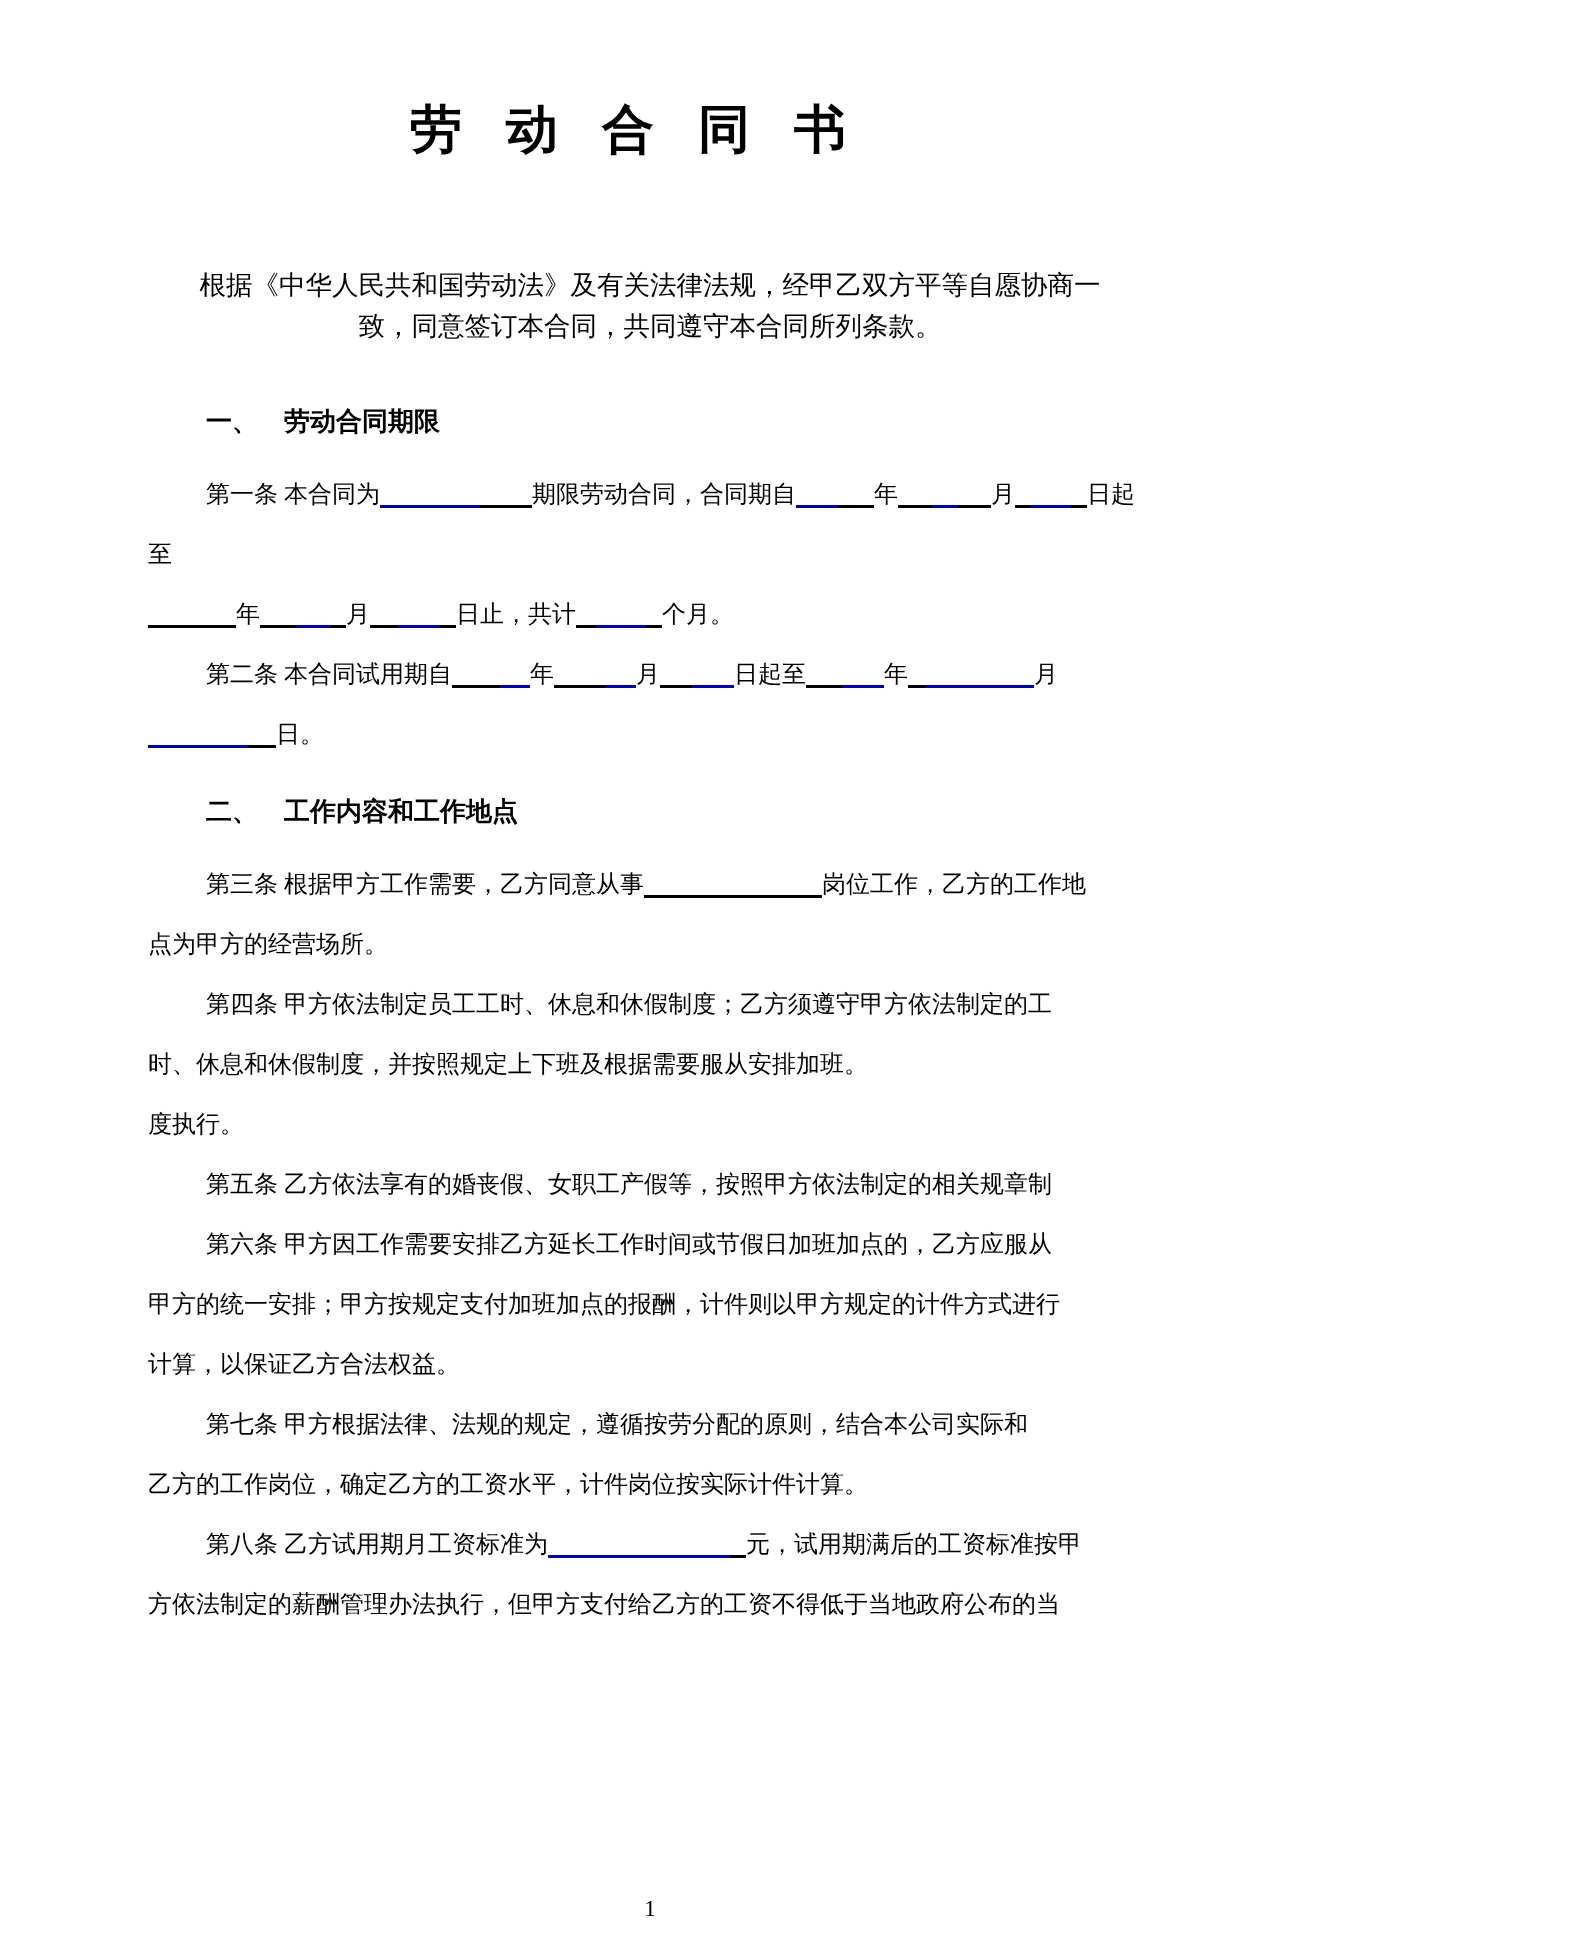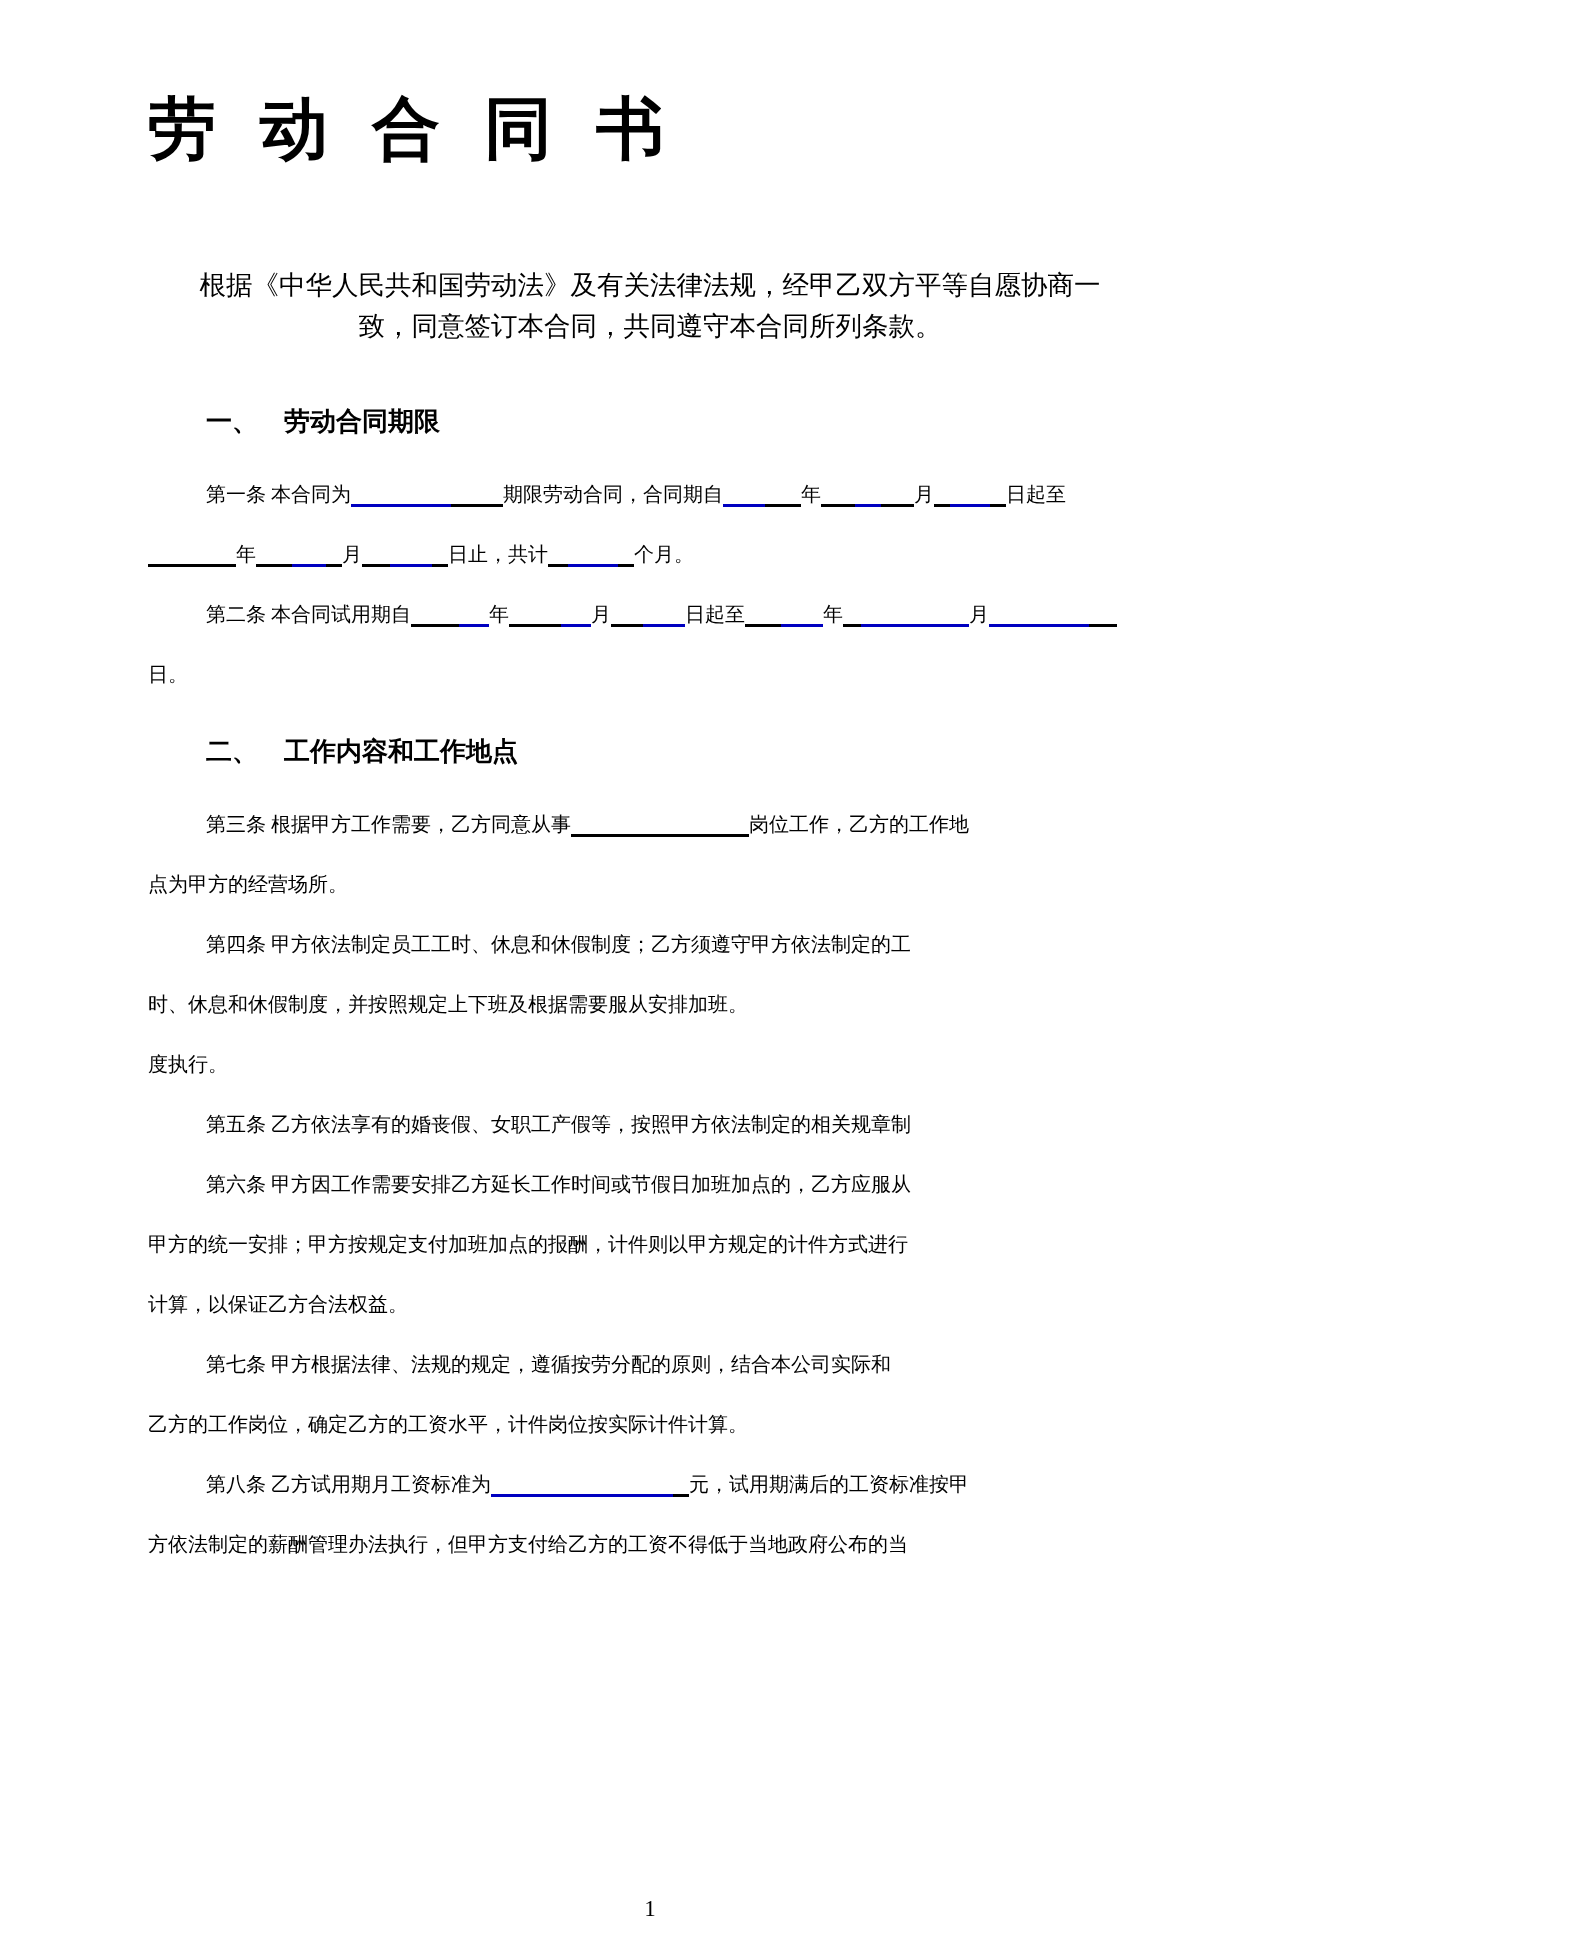--- a/index.html
+++ b/index.html
@@ -12,45 +12,45 @@
     font-family: "Liberation Serif", "DejaVu Serif", serif;
     color: #000000;
   }
   .content {
     width: 1004px;
     margin-left: 148px;
   }
   .doc-title {
     margin: 0;
     padding-top: 72px;
-    font-size: 68px;
+    font-size: 52px;
     line-height: 115px;
     font-weight: bold;
-    text-align: left;
+    text-align: center;
     letter-spacing: 44px;
     white-space: nowrap;
   }
   .intro {
     margin-top: 78px;
     margin-bottom: 45px;
     font-size: 26.5px;
     line-height: 41px;
     text-align: center;
   }
   .intro-line { white-space: pre-wrap; }
   .section-heading {
     font-size: 26px;
     font-weight: bold;
     line-height: 60px;
     margin: 18px 0 12px 0;
     text-indent: 58px;
     white-space: pre-wrap;
   }
   .para-line {
-    font-size: 20px;
+    font-size: 24px;
     line-height: 60px;
     white-space: pre-wrap;
   }
   .para-line.first { text-indent: 58px; }
   .blank { white-space: nowrap; }
   .blank-seg {
     display: inline-block;
     height: 24px;
     margin-bottom: -6px;
     border-bottom: 3px solid #000;

